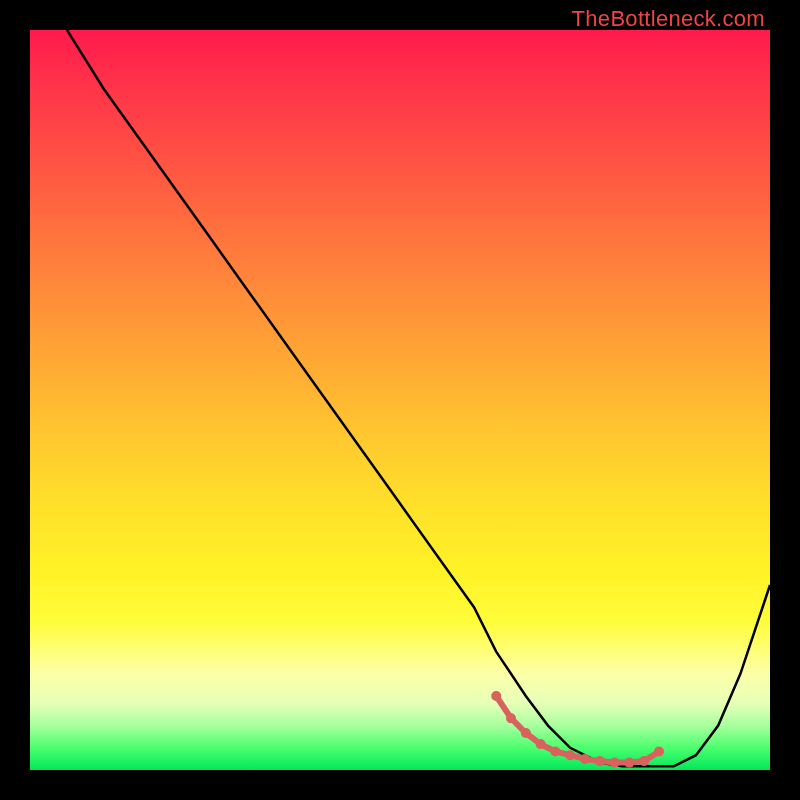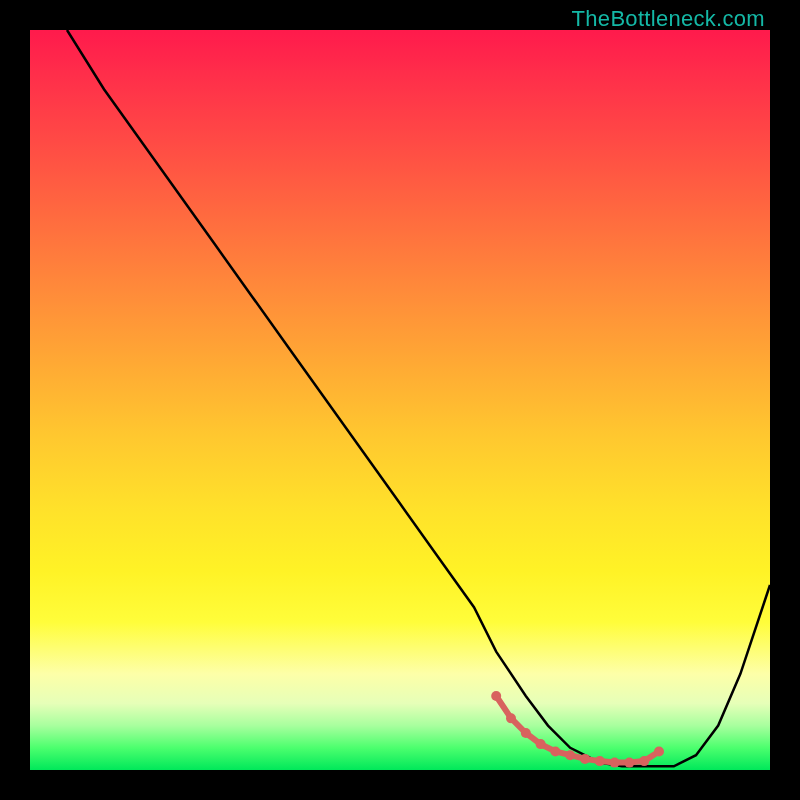--- a/index.html
+++ b/index.html
@@ -38,21 +38,21 @@
       #e6ffb8 91%,
       #a8ff9e 94%,
       #4cff6e 97%,
       #00e85a 100%
     );
   }
   .watermark {
     position: absolute;
     top: 6px;
     right: 35px;
-    color: #14b8a6;
+    color: #ef4444;
     font-size: 22px;
     font-weight: 500;
     letter-spacing: 0.3px;
   }
   svg.curve {
     position: absolute;
     left: 0;
     top: 0;
     width: 740px;
     height: 740px;

